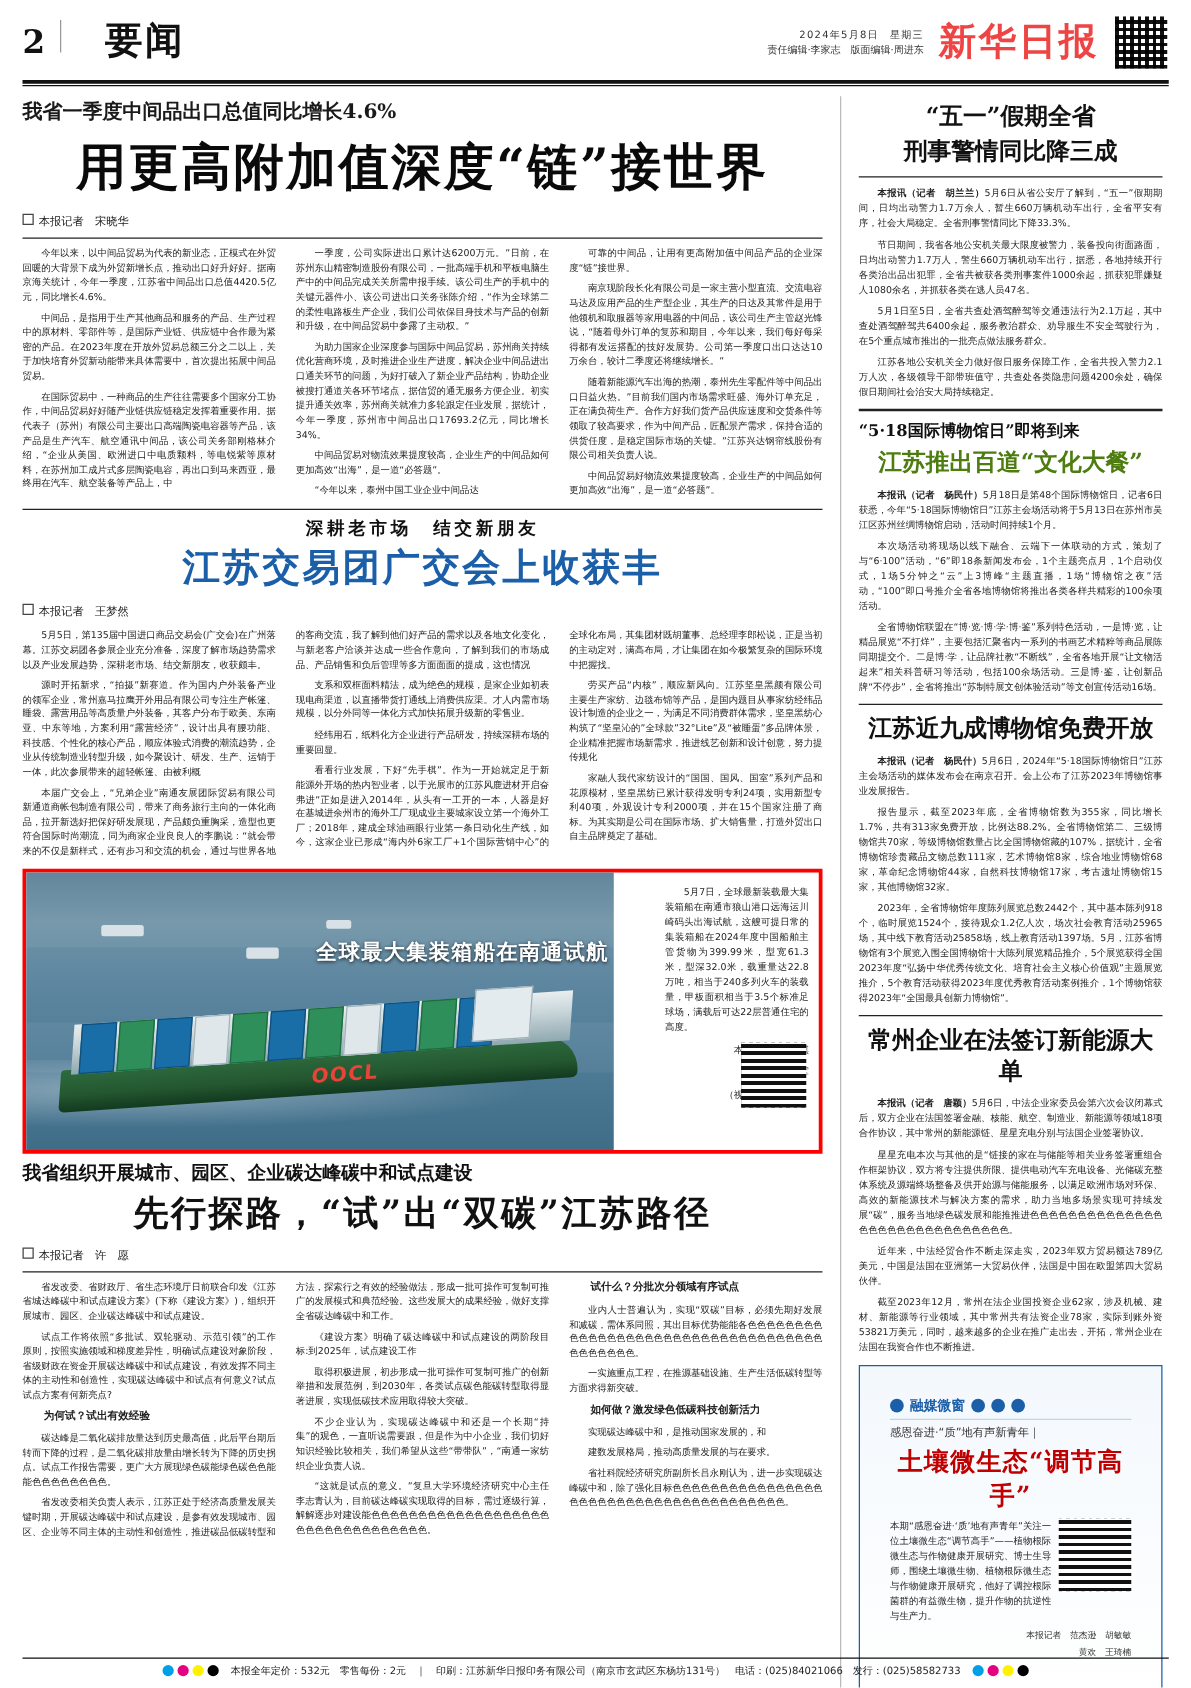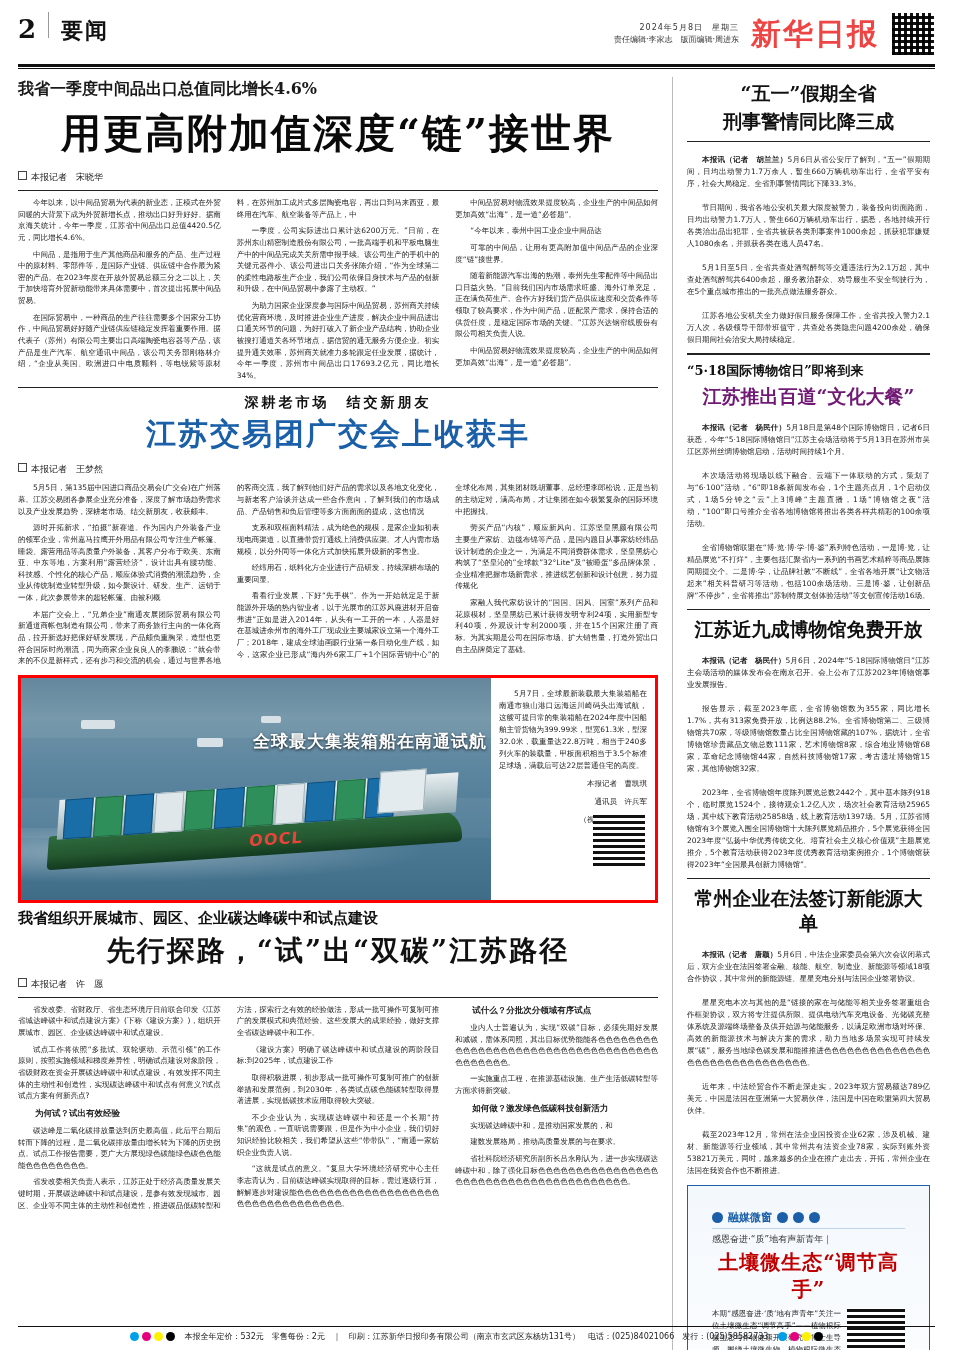--- a/index.html
+++ b/index.html
@@ -22,22 +22,23 @@
     display:flex;align-items:flex-start;justify-content:space-between;
     padding:12px 0 6px 0;
   }
   .mast-left{display:flex;align-items:baseline;gap:10px;}
   .page-num{
     font-size:26px;font-weight:bold;color:#111;line-height:1;
     font-family:"DejaVu Serif","Liberation Serif",serif;
   }
   .mast-divider{width:1px;height:26px;background:#999;display:inline-block;margin:0 2px;}
   .section-name{
-    font-size:22px;font-weight:bold;letter-spacing:2px;
+    font-size:30px;font-weight:bold;letter-spacing:2px;
     font-family:Liberation Mono, monospace;
+    margin-left:23px;
   }
   .mast-right{display:flex;align-items:center;gap:8px;}
   .mast-meta{text-align:right;font-size:8px;line-height:1.5;color:#333;}
   .mast-meta .d1{letter-spacing:1px;}
   .nameplate{
     font-family:"DejaVu Serif","Liberation Serif",serif;
     font-size:30px;font-weight:bold;color:#ef4444;
     letter-spacing:2px;line-height:1;
     padding:2px 4px;
   }
@@ -134,20 +135,21 @@
   .photo-caption-overlay{
     position:absolute;right:4px;top:52px;
     background:rgba(255,255,255,.0);
     color:#fff;font-weight:bold;font-size:17px;letter-spacing:1px;
     text-shadow:0 1px 3px rgba(0,0,0,.8);
     font-family:"DejaVu Serif","Liberation Serif",serif;
   }
   .photo-side{
     flex:1 1 auto;padding:10px 8px;font-size:7.5px;line-height:1.6;color:#222;text-align:justify;
     position:relative;
+    margin-left:33px;
   }
   .photo-side .sig{margin-top:6px;text-align:right;font-size:7.5px;line-height:1.6;}
   .photo-side .qr2{
     width:52px;height:52px;position:absolute;right:10px;bottom:34px;
     background:
       repeating-linear-gradient(0deg,#111 0 3px,#fff 3px 6px),
       repeating-linear-gradient(90deg,#111 0 3px,#fff 3px 6px);
   }
   
   .kicker3{
@@ -158,27 +160,27 @@
     text-align:center;font-family:"DejaVu Serif","Liberation Serif",serif;
     font-size:28px;font-weight:bold;letter-spacing:2px;margin:2px 0 8px 0;
   }
   .sub-h{font-weight:bold;font-size:8.5px;margin:6px 0 3px 0;text-indent:0;}
 
   
   .r-headline{
     font-family:"DejaVu Serif","Liberation Serif",serif;
     font-size:19px;font-weight:bold;line-height:1.35;text-align:center;margin:4px 0 6px 0;
   }
-  .r-headline.blue{color:#701a75;}
+  .r-headline.blue{color:#4d7c0f;}
   .r-kicker{
     font-family:"DejaVu Serif","Liberation Serif",serif;
     font-size:13px;font-weight:bold;margin:6px 0 2px 0;text-align:left;
   }
   .r-body{font-size:7.5px;line-height:1.6;color:#222;text-align:justify;}
-  .r-body p{margin:12px 0 5px 0;text-indent:2em;}
+  .r-body p{margin:0 0 5px 0;text-indent:2em;}
   .r-rule{height:1px;background:#222;margin:7px 0;}
   .r-rule.thick{height:2px;}
 
   
   .promo{
     border:1px solid #1a5fa8;margin-top:8px;padding:24px;
     background:linear-gradient(180deg,#f3f8fd,#ffffff);
   }
   .promo-head{
     display:flex;align-items:center;gap:5px;
@@ -247,20 +249,21 @@
         <div class="hr-thin"></div>
         <div class="body3">
           <p>今年以来，以中间品贸易为代表的新业态，正模式在外贸回暖的大背景下成为外贸新增长点，推动出口好升好好。据南京海关统计，今年一季度，江苏省中间品出口总值4420.5亿元，同比增长4.6%。</p>
           <p>中间品，是指用于生产其他商品和服务的产品、生产过程中的原材料、零部件等，是国际产业链、供应链中合作最为紧密的产品。在2023年度在开放外贸易总额三分之二以上，关于加快培育外贸新动能带来具体需要中，首次提出拓展中间品贸易。</p>
           <p>在国际贸易中，一种商品的生产往往需要多个国家分工协作，中间品贸易好好随产业链供应链稳定发挥着重要作用。据代表子（苏州）有限公司主要出口高端陶瓷电容器等产品，该产品是生产汽车、航空通讯中间品，该公司关务部刚格林介绍，“企业从美国、欧洲进口中电质颗料，等电锐紫等原材料，在苏州加工成片式多层陶瓷电容，再出口到马来西亚，最终用在汽车、航空装备等产品上，中</p>
           <p>一季度，公司实际进出口累计达6200万元。”日前，在苏州东山精密制造股份有限公司，一批高端手机和平板电脑生产中的中间品完成关关所需申报手续。该公司生产的手机中的关键元器件小、该公司进出口关务张陈介绍，“作为全球第二的柔性电路板生产企业，我们公司依保目身技术与产品的创新和升级，在中间品贸易中参露了主动权。”</p>
           <p>为助力国家企业深度参与国际中间品贸易，苏州商关持续优化营商环境，及时推进企业生产进度，解决企业中间品进出口通关环节的问题，为好打破入了新企业产品结构，协助企业被搜打通道关各环节堵点，据信贸的通无服务方便企业。初实提升通关效率，苏州商关就准力多轮跟定任业发展，据统计，今年一季度，苏州市中间品出口17693.2亿元，同比增长34%。</p>
           <p>中间品贸易对物流效果提度较高，企业生产的中间品如何更加高效“出海”，是一道“必答题”。</p>
           <p>“今年以来，泰州中国工业企业中间品达</p>
           <p>可靠的中间品，让用有更高附加值中间品产品的企业深度“链”接世界。</p>
+          <p>南京现阶段长化有限公司是一家主营小型直流、交流电容马达及应用产品的生产型企业，其生产的日达及其常件是用于他领机和取服器等家用电器的中间品，该公司生产主管赵光锋说，“随着母外订单的复苏和期目，今年以来，我们每好每采得都有发运搭配的技好发展势。公司第一季度口出口达达10万余台，较计二季度还将继续增长。”</p>
           <p>随着新能源汽车出海的热潮，泰州先生零配件等中间品出口日益火热。”目前我们国内市场需求旺盛、海外订单充足，正在满负荷生产。合作方好我们货产品供应速度和交货条件等领取了较高要求，作为中间产品，匠配景产需求，保持合适的供货任度，是稳定国际市场的关键。”江苏兴达钢帘线股份有限公司相关负责人说。</p>
           <p>中间品贸易好物流效果提度较高，企业生产的中间品如何更加高效“出海”，是一道“必答题”。</p>
         </div>
       </div>
 
       <div class="hr-thin"></div>
 
       <div>
         <div class="subkicker">深耕老市场　结交新朋友</div>
         <div class="headline2">江苏交易团广交会上收获丰</div>

